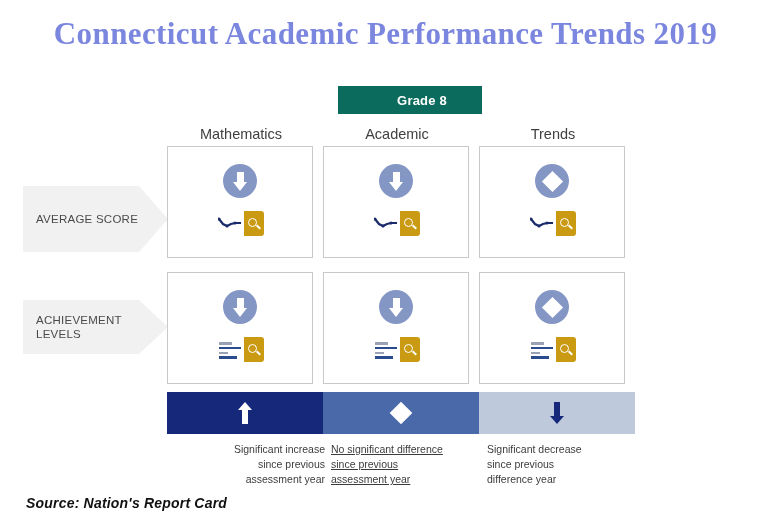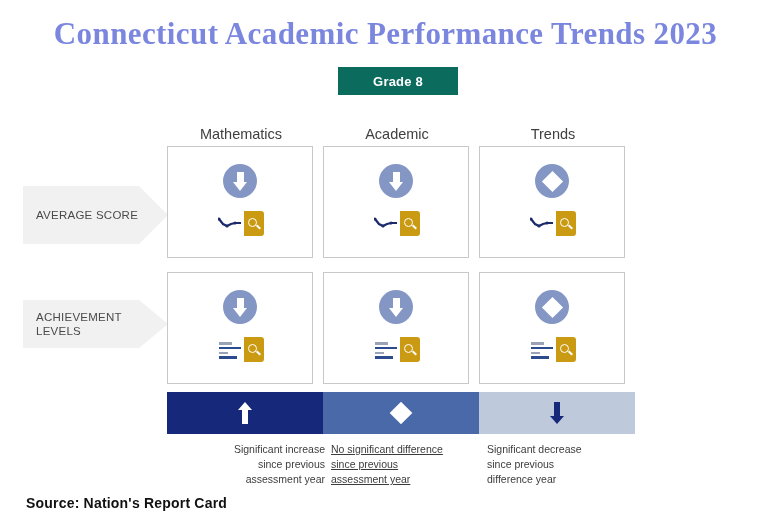--- a/index.html
+++ b/index.html
@@ -28,31 +28,32 @@
     font-size: 31px;
     letter-spacing: 0.4px;
     color: #7b86de;
     white-space: nowrap;
   }
 
   
   #grade-badge {
     position: absolute;
     left: 338px;
-    top: 67px;
+    top: 86px;
     width: 120px;
     height: 28px;
     background: #0b6b5d;
     color: #ffffff;
     font-size: 13px;
     font-weight: bold;
     display: flex;
     align-items: center;
     justify-content: center;
     letter-spacing: 0.2px;
+    padding-left: 24px;
   }
 
   
   .col-header {
     position: absolute;
     top: 124px;
     height: 20px;
     font-size: 14.5px;
     color: #404040;
     text-align: center;
@@ -74,22 +75,22 @@
     align-items: center;
   }
   .row-label .label-text {
     padding-left: 13px;
     font-size: 11.5px;
     color: #4a4a4a;
     line-height: 14px;
     letter-spacing: 0.25px;
     white-space: pre-line;
   }
-  #row-label-0 { top: 186px; height: 58px; }
-  #row-label-1 { top: 300px; height: 48px; }
+  #row-label-0 { top: 186px; height: 66px; }
+  #row-label-1 { top: 300px; height: 54px; }
 
   
   .cell {
     position: absolute;
     width: 146px;
     height: 112px;
     border: 1px solid #c9c9c9;
     background: #ffffff;
     box-sizing: border-box;
   }
@@ -245,28 +246,29 @@
   #legend-cap-1 { left: 331px; text-decoration: underline; }
   #legend-cap-2 { left: 487px; }
 
   
   #source-note {
     position: absolute;
     left: 26px;
     top: 495px;
     font-size: 14px;
     font-weight: bold;
+    font-style: italic;
     color: #111111;
     letter-spacing: 0.2px;
   }
 </style>
 </head>
 <body>
 
-<div id="page-title">Connecticut Academic Performance Trends 2023</div>
+<div id="page-title">Connecticut Academic Performance Trends 2019</div>
 
 <div id="grade-badge">
   <span>Grade 8</span>
 </div>
 
 <div class="col-header" id="col-head-0">Mathematics</div>
 <div class="col-header" id="col-head-1">Academic</div>
 <div class="col-header" id="col-head-2">Trends</div>
 
 <div class="row-label" id="row-label-0">

